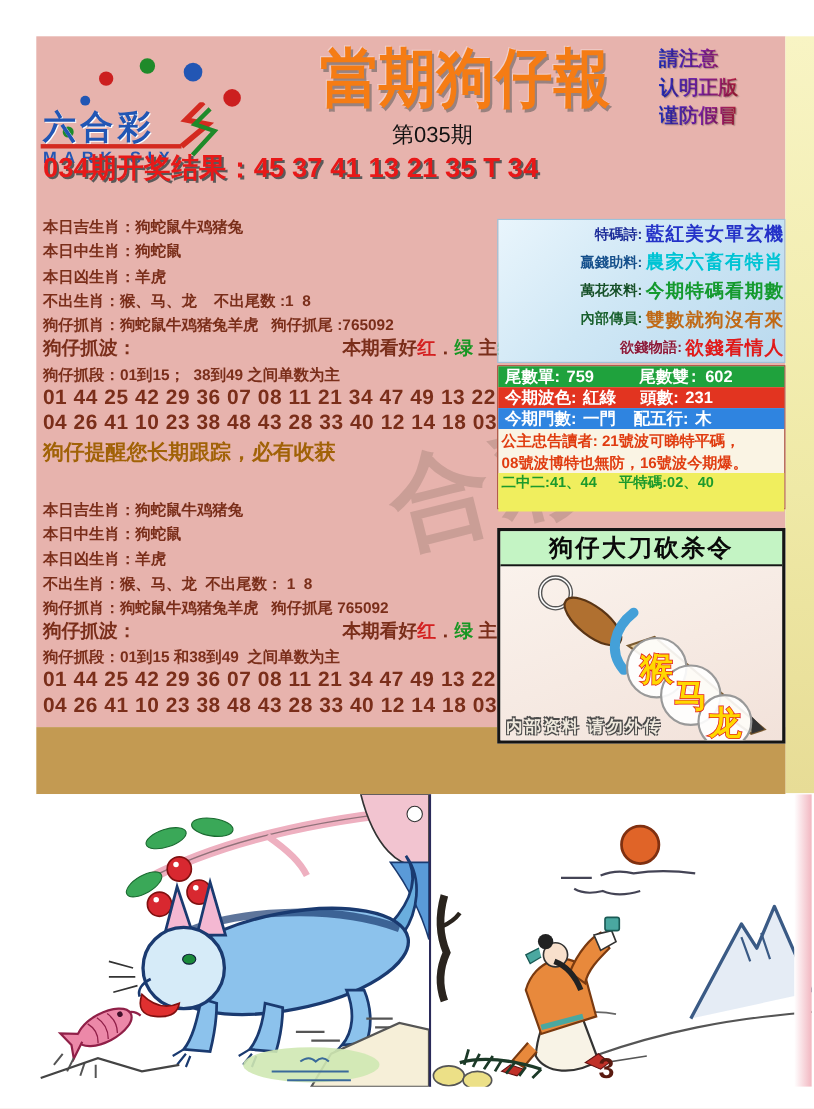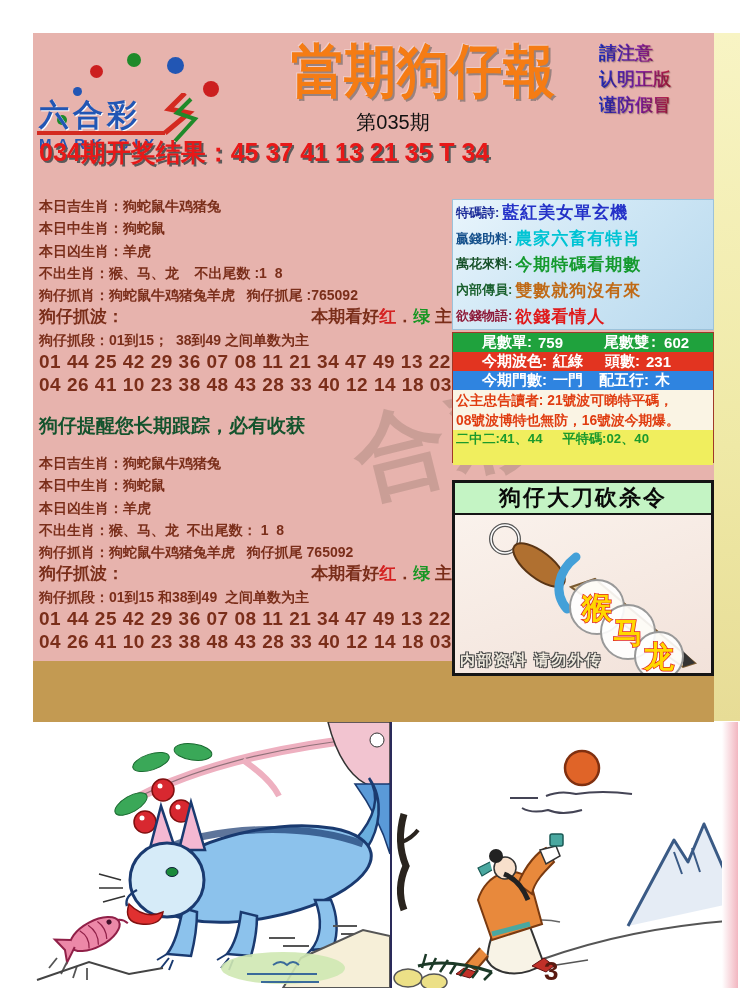--- a/index.html
+++ b/index.html
@@ -37,36 +37,36 @@
   #results-line{left:6px;top:103px;width:560px;color:#e81818;font-size:25px;font-weight:800;
     white-space:nowrap;text-shadow:2px 2px 0 #5a5a5a;}
 
   
   .tblock{left:6px;width:430px;color:#7a2e1a;font-weight:bold;}
   #block-1{top:162px;} #block-2{top:419px;}
   .tline{font-size:14px;line-height:22.3px;white-space:pre;}
   .tline-flex{display:flex;justify-content:space-between;font-size:17px;line-height:22.3px;white-space:pre;}
   .red-ch{color:#d42020;} .green-ch{color:#169622;}
   .numline{font-size:19px;line-height:22.6px;letter-spacing:.5px;white-space:pre;}
-  .reminder{margin-top:17px;color:#14532d;font-size:19px;white-space:pre;}
+  .reminder{margin-top:2px;color:#a16207;font-size:19px;white-space:pre;}
 
   
   #watermark{left:320px;top:345px;font-size:92px;font-weight:bold;color:#7a6458;opacity:.26;
     transform:rotate(-14deg);letter-spacing:6px;}
 
   
   .rcol{left:419px;width:262px;}
   #tips-box{top:166px;height:131px;background:linear-gradient(135deg,#e9f5fc 0%,#cfe7f5 45%,#b9d9ee 100%);
     border:1px solid #9cc2da;box-sizing:border-box;}
-  .tip-row{height:25.8px;display:flex;align-items:center;white-space:nowrap;overflow:hidden;}
+  .tip-row{height:25.8px;display:flex;align-items:center;white-space:nowrap;overflow:hidden;justify-content:flex-end;}
   .tip-label{font-size:13px;font-weight:800;margin:0 3px 0 3px;flex:0 0 auto;text-shadow:0 0 1px rgba(255,255,255,.8);}
   .tip-text{font-size:17px;font-weight:bold;letter-spacing:1px;}
 
   #stats-box{top:299px;height:131px;border:1px solid #a03828;box-sizing:border-box;background:#faf4e4;}
-  .stat-bar{height:19px;display:flex;align-items:center;color:#ffffff;font-size:15px;font-weight:800;white-space:nowrap;padding-left:23px;}
+  .stat-bar{height:19px;display:flex;align-items:center;color:#ffffff;font-size:15px;font-weight:800;white-space:nowrap;}
   .stat-bar span{margin-left:6px;}
   .advice{color:#e03c10;font-size:13.8px;font-weight:800;line-height:19px;padding:1px 2px 0 3px;white-space:nowrap;}
   #combo-area{background:#f0ee5e;height:34px;padding-top:1px;}
   .combo-row{display:flex;color:#1b9a2c;font-size:13.2px;font-weight:800;line-height:16px;white-space:pre;}
   .combo-row .c1{margin-left:3px;} .combo-row .c2{margin-left:10px;}
 
   #kill-box{top:447px;height:196px;background:#fdf8f2;border:3px solid #151515;box-sizing:border-box;}
   #kill-title{height:30px;background:#c4f4c4;border-bottom:2px solid #151515;display:flex;align-items:center;
     justify-content:center;color:#0a0a0a;font-size:22px;font-weight:800;letter-spacing:2px;}
   #kill-body{position:relative;height:158px;background:linear-gradient(160deg,#faf2ec,#f2e2da);}

